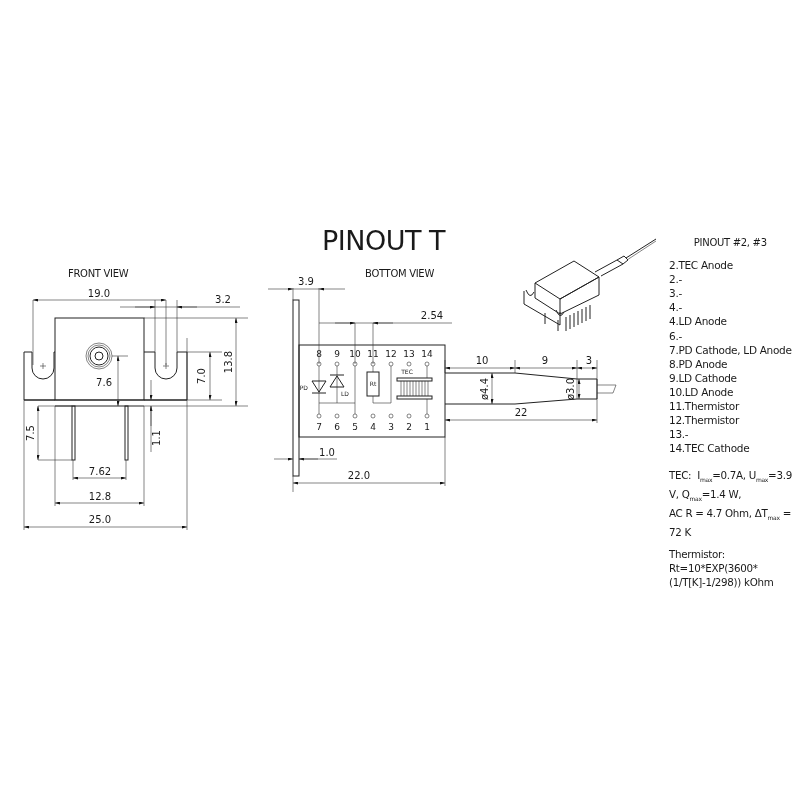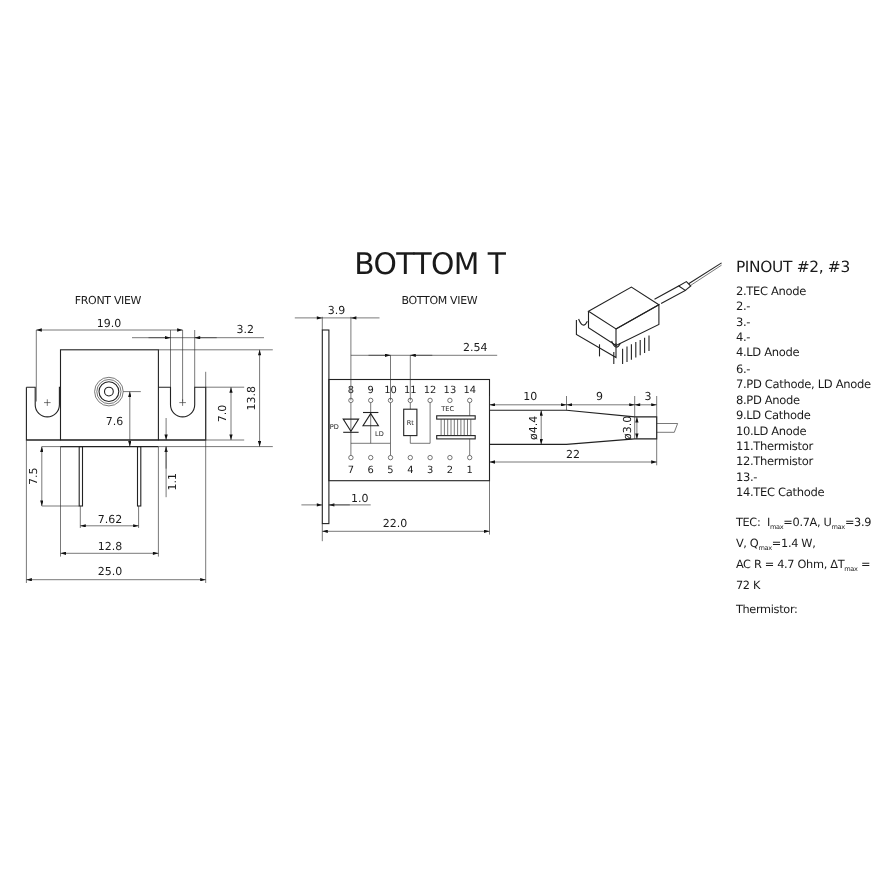--- a/index.html
+++ b/index.html
@@ -8,29 +8,29 @@
   .ln { stroke: #222; stroke-width: 1; fill: none; }
   .thin { stroke: #333; stroke-width: 0.6; fill: none; }
   .txt { font-family: "DejaVu Sans", sans-serif; fill: #1a1a1a; }
   .dim { font-size: 10px; }
   .pin { font-size: 9px; }
   .tiny { font-size: 6px; }
   .arrow { fill: #111; }
   .title { position: absolute; left: 322px; top: 225px; font-size: 27px; letter-spacing: -0.5px; font-family: "DejaVu Sans", sans-serif; font-weight: normal; }
   .viewlabel { position: absolute; font-size: 10px; font-family: "DejaVu Sans", sans-serif; letter-spacing: -0.3px; }
   .pinout { position: absolute; left: 669px; top: 236px; font-size: 10.5px; line-height: 14.1px; font-family: "DejaVu Sans", sans-serif; letter-spacing: -0.3px; }
-  .pinout .hdr { margin-bottom: 8px; font-size: 14px; }
+  .pinout .hdr { margin-bottom: 8px; font-size: 10px; text-align: center; }
   .specs { position: absolute; left: 669px; top: 468px; font-size: 10.3px; line-height: 14px; font-family: "DejaVu Sans", sans-serif; letter-spacing: -0.3px; }
   .specs sub { font-size: 6px; vertical-align: -3px; }
   .specs .gap { margin-top: 8px; }
 </style>
 </head>
 <body>
 
-<div class="title">BOTTOM T</div>
+<div class="title">PINOUT T</div>
 <div class="viewlabel" style="left:68px; top:268px;">FRONT VIEW</div>
 <div class="viewlabel" style="left:365px; top:268px;">BOTTOM VIEW</div>
 
 <svg width="800" height="800" viewBox="0 0 800 800">
   <defs>
     <marker id="ah" viewBox="0 0 10 6" refX="10" refY="3" markerWidth="10" markerHeight="5" orient="auto-start-reverse">
       <path d="M0,0 L10,3 L0,6 z" class="arrow"></path>
     </marker>
   </defs>
 
@@ -305,13 +305,14 @@
     <span>I</span><sub>max</sub><span>=0.7A,</span>
     <span>U</span><sub>max</sub><span>=3.9 V,</span>
     <span>Q</span><sub>max</sub><span>=1.4 W,</span>
   </div>
   <div>
     <span>AC R = 4.7 Ohm,</span>
     <span>ΔT</span><sub>max</sub>
     <span>= 72 K</span>
   </div>
   <div class="gap">Thermistor:</div>
+  <div>Rt=10*EXP(3600*(1/T[K]-1/298)) kOhm</div>
 </div>
 
 </body></html>

